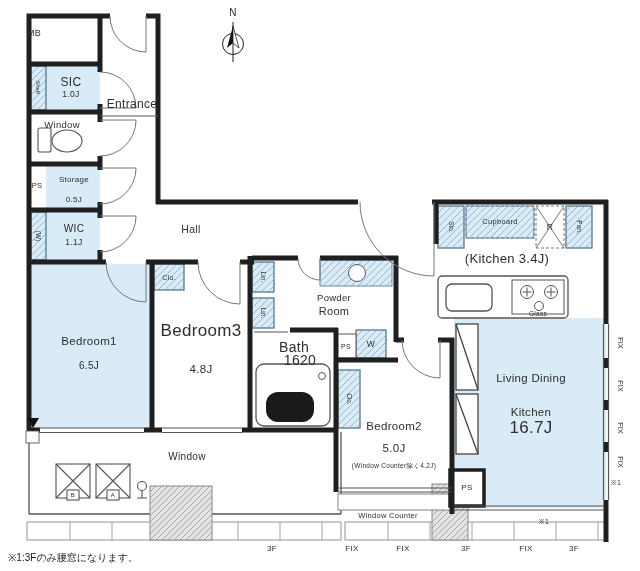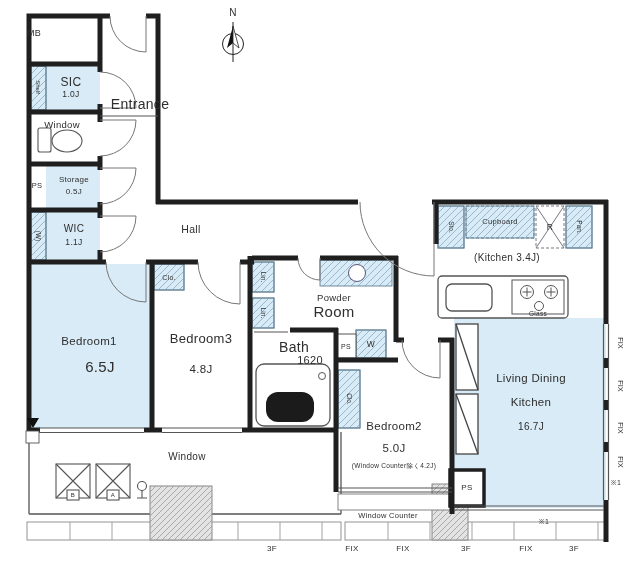--- a/index.html
+++ b/index.html
@@ -216,57 +216,57 @@
     <g>
       <polygon points="27,418 39,418 33,428" fill="#111"></polygon>
       <rect x="26" y="431" width="13" height="12" fill="#fff" stroke="#555" stroke-width="0.9"></rect>
     </g>
   </svg>
 
   <div class="lbl" style="left:34px;top:33px;font-size:9px">MB</div>
   <div class="lbl v" style="left:38px;top:87px;font-size:6px">Shelf</div>
   <div class="lbl" style="left:71px;top:82px;font-size:12px">SIC</div>
   <div class="lbl" style="left:71px;top:94px;font-size:8.5px">1.0J</div>
-  <div class="lbl" style="left:140px;top:104px;font-size:14px">Entrance</div>
+  <div class="lbl" style="left:132px;top:104px;font-size:12px">Entrance</div>
   <div class="lbl" style="left:62px;top:125px;font-size:9.5px">Window</div>
   <div class="lbl" style="left:37px;top:186px;font-size:7.5px">PS</div>
   <div class="lbl" style="left:74px;top:180px;font-size:8px">Storage</div>
-  <div class="lbl" style="left:74px;top:192px;font-size:8px">0.5J</div>
+  <div class="lbl" style="left:74px;top:200px;font-size:8px">0.5J</div>
   <div class="lbl v" style="left:38px;top:236px;font-size:6.5px">(W)</div>
   <div class="lbl" style="left:74px;top:229px;font-size:10px">WIC</div>
   <div class="lbl" style="left:74px;top:242px;font-size:8.5px">1.1J</div>
   <div class="lbl" style="left:191px;top:229px;font-size:10.5px">Hall</div>
 
   <div class="lbl" style="left:89px;top:342px;font-size:11.5px">Bedroom1</div>
-  <div class="lbl" style="left:100px;top:366px;font-size:15px">6.5J</div>
-  <div class="lbl" style="left:201px;top:338px;font-size:13px">Bedroom3</div>
+  <div class="lbl" style="left:89px;top:366px;font-size:10px">6.5J</div>
+  <div class="lbl" style="left:201px;top:330px;font-size:17px">Bedroom3</div>
   <div class="lbl" style="left:201px;top:370px;font-size:11.5px">4.8J</div>
   <div class="lbl" style="left:169px;top:277px;font-size:7px">Clo.</div>
   <div class="lbl v" style="left:263px;top:277px;font-size:6.5px">Lin.</div>
   <div class="lbl v" style="left:263px;top:313px;font-size:6.5px">Lin.</div>
   <div class="lbl" style="left:334px;top:298px;font-size:9.5px">Powder</div>
-  <div class="lbl" style="left:334px;top:311px;font-size:15px">Room</div>
+  <div class="lbl" style="left:334px;top:311px;font-size:11px">Room</div>
   <div class="lbl" style="left:294px;top:347px;font-size:14px">Bath</div>
-  <div class="lbl" style="left:310px;top:360px;font-size:11px">1620</div>
+  <div class="lbl" style="left:300px;top:360px;font-size:14px">1620</div>
   <div class="lbl" style="left:346px;top:346px;font-size:7px">PS</div>
   <div class="lbl" style="left:371px;top:344px;font-size:8.5px">W</div>
   <div class="lbl v" style="left:349px;top:399px;font-size:6.5px">Clo.</div>
   <div class="lbl" style="left:394px;top:427px;font-size:11.5px">Bedroom2</div>
   <div class="lbl" style="left:394px;top:449px;font-size:11.5px">5.0J</div>
   <div class="lbl" style="left:394px;top:466px;font-size:6.5px">(Window Counter除く4.2J)</div>
 
   <div class="lbl v" style="left:451px;top:227px;font-size:6.5px">Sto.</div>
   <div class="lbl" style="left:500px;top:222px;font-size:7.5px">Cupboard</div>
   <div class="lbl" style="left:550px;top:227px;font-size:8.5px">R</div>
   <div class="lbl v" style="left:579px;top:227px;font-size:6.5px">Pan.</div>
-  <div class="lbl" style="left:507px;top:258px;font-size:10px">(Kitchen 3.4J)</div>
+  <div class="lbl" style="left:507px;top:258px;font-size:13px">(Kitchen 3.4J)</div>
   <div class="lbl" style="left:538px;top:314px;font-size:6.5px">Glass</div>
   <div class="lbl" style="left:531px;top:379px;font-size:11.5px">Living Dining</div>
-  <div class="lbl" style="left:531px;top:403px;font-size:11.5px">Kitchen</div>
-  <div class="lbl" style="left:531px;top:427px;font-size:10px">16.7J</div>
+  <div class="lbl" style="left:531px;top:413px;font-size:11.5px">Kitchen</div>
+  <div class="lbl" style="left:531px;top:427px;font-size:17px">16.7J</div>
 
   <div class="lbl" style="left:187px;top:457px;font-size:10px">Window</div>
   <div class="lbl" style="left:73px;top:495px;font-size:6px">B</div>
   <div class="lbl" style="left:113px;top:495px;font-size:6px">A</div>
   <div class="lbl" style="left:388px;top:516px;font-size:7.5px">Window Counter</div>
   <div class="lbl" style="left:467px;top:488px;font-size:8px">PS</div>
   <div class="lbl" style="left:544px;top:521px;font-size:7px">※1</div>
   <div class="lbl" style="left:616px;top:482px;font-size:7px">※1</div>
 
   <div class="lbl" style="left:233px;top:13px;font-size:10px">N</div>
@@ -276,13 +276,14 @@
   <div class="lbl" style="left:403px;top:549px;font-size:8px">FIX</div>
   <div class="lbl" style="left:466px;top:549px;font-size:8px">3F</div>
   <div class="lbl" style="left:526px;top:549px;font-size:8px">FIX</div>
   <div class="lbl" style="left:574px;top:549px;font-size:8px">3F</div>
 
   <div class="lbl v" style="left:620px;top:343px;font-size:7.5px">FIX</div>
   <div class="lbl v" style="left:620px;top:386px;font-size:7.5px">FIX</div>
   <div class="lbl v" style="left:620px;top:428px;font-size:7.5px">FIX</div>
   <div class="lbl v" style="left:620px;top:462px;font-size:7.5px">FIX</div>
 
+  <div class="note">※1:3Fのみ腰窓になります。</div>
 </div>
 
 </body></html>

